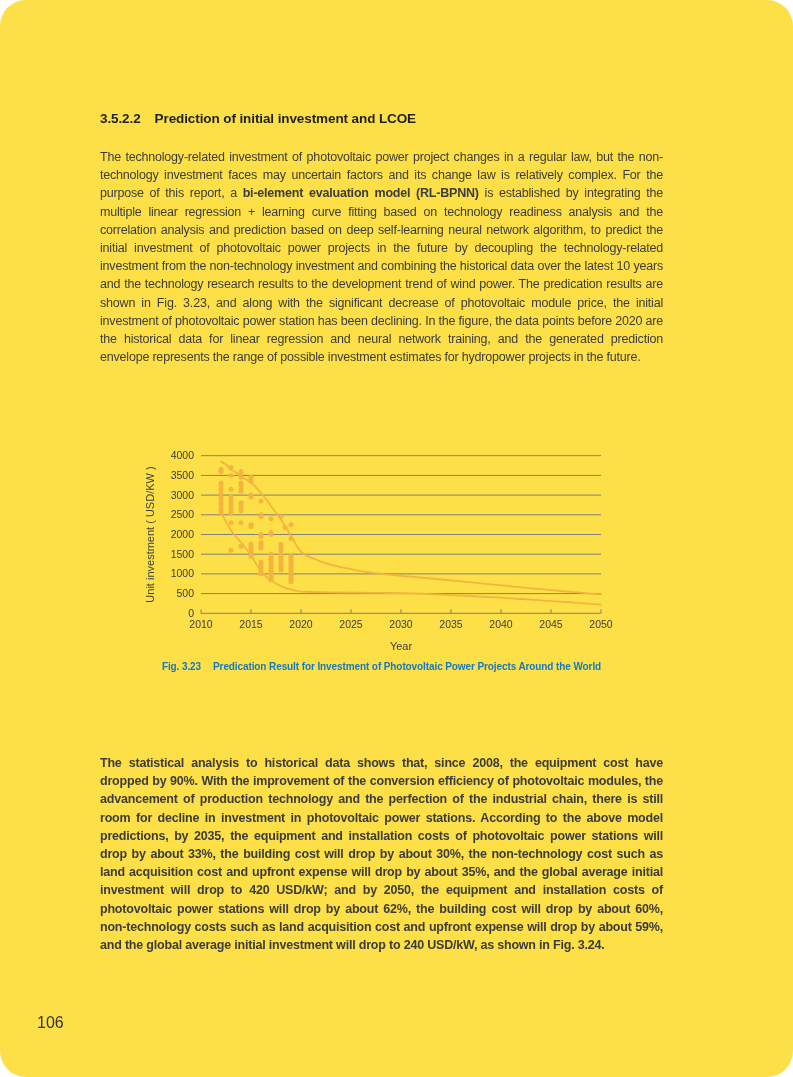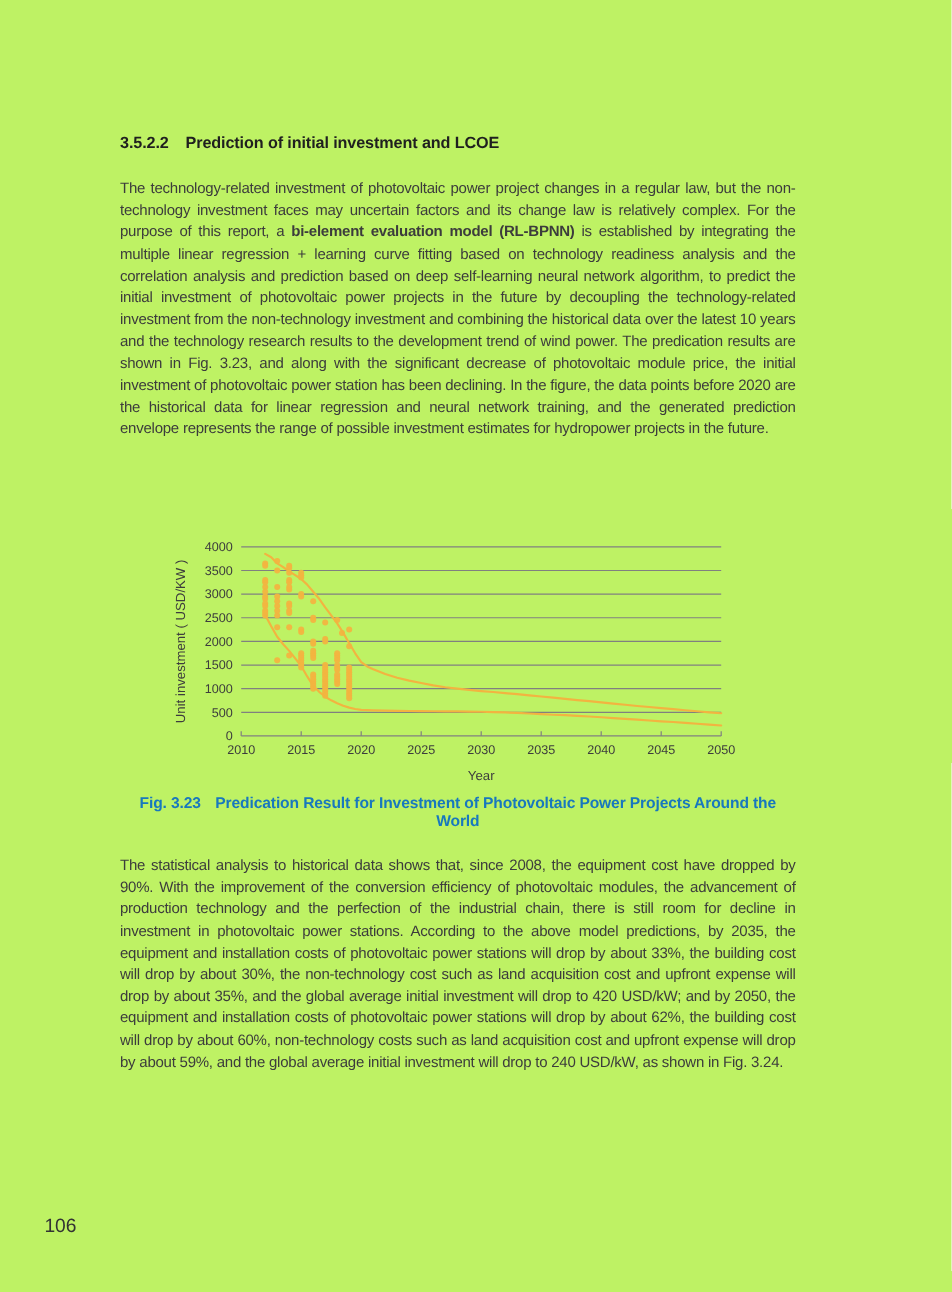--- a/index.html
+++ b/index.html
@@ -1,41 +1,42 @@
 <!DOCTYPE html>
 <html><head>
 <meta charset="utf-8">
 <style>
   html,body{margin:0;padding:0;background:#ffffff;}
   .page{
     position:relative;
     width:793px;height:1077px;
-    background:#bef264;
+    background:#fde047;
     font-family:"Liberation Sans", sans-serif;
     color:#3c3c3c;
     overflow:hidden;
+    border-radius:26px;
   }
   .content-block{position:absolute;left:100px;width:563px;}
   .heading{
     top:111px;
     font-size:13.5px;font-weight:bold;color:#1f1f1f;
     letter-spacing:-0.1px;
   }
   .heading .h-num{margin-right:14px;}
   .body-par{
     font-size:12.5px;line-height:18.2px;letter-spacing:-0.2px;
     text-align:justify;color:#3c3c3c;
   }
   .par1{top:148px;}
-  .par2{top:712px;}
+  .par2{top:754px;font-weight:bold;}
   .bold-inline{font-weight:bold;}
   .figure-caption{
     top:661px;
     text-align:center;
-    font-size:13px;font-weight:bold;
+    font-size:10px;font-weight:bold;
     letter-spacing:-0.1px;
   }
   .figure-caption .cap-label{margin-right:12px;}
   .chart-wrap{
     position:absolute;left:140px;top:448px;width:535px;height:212px;
   }
   .chart-wrap svg{display:block;width:535px;height:212px;}
   .chart-wrap text.tick{
     font-family:"Liberation Sans", sans-serif;
     font-size:10.5px;fill:#3d3d3d;

